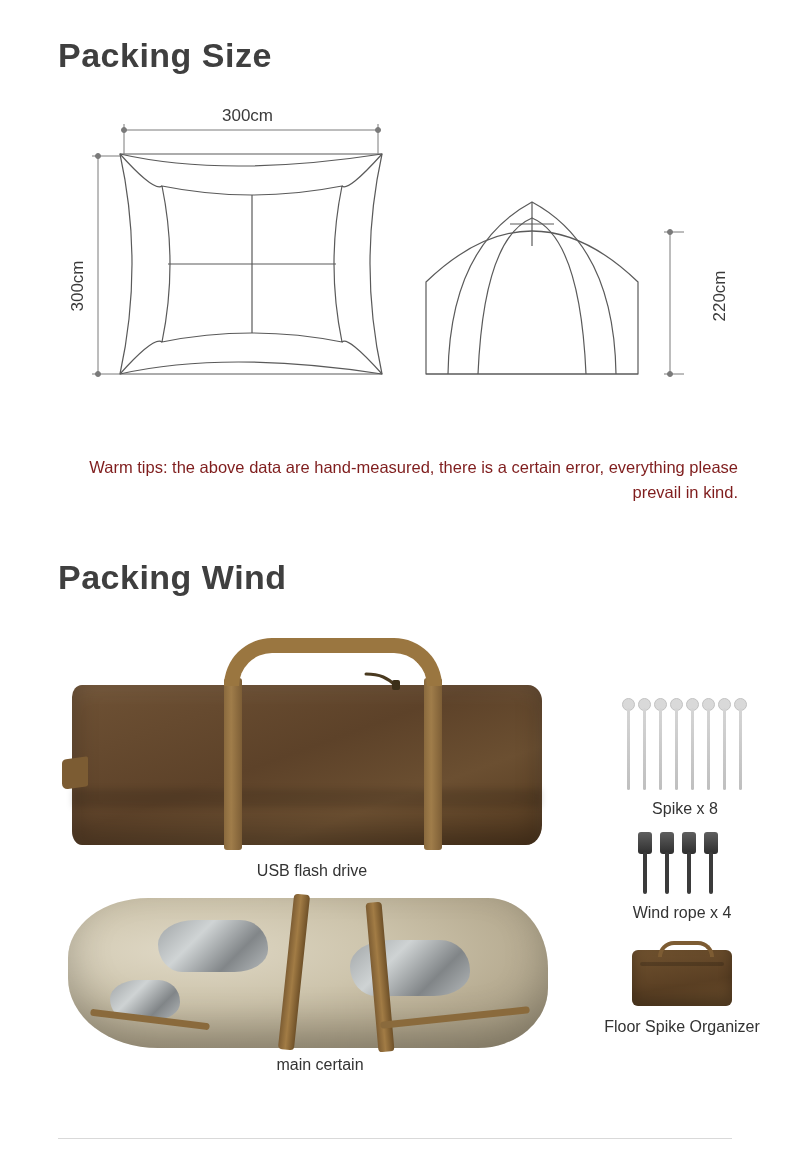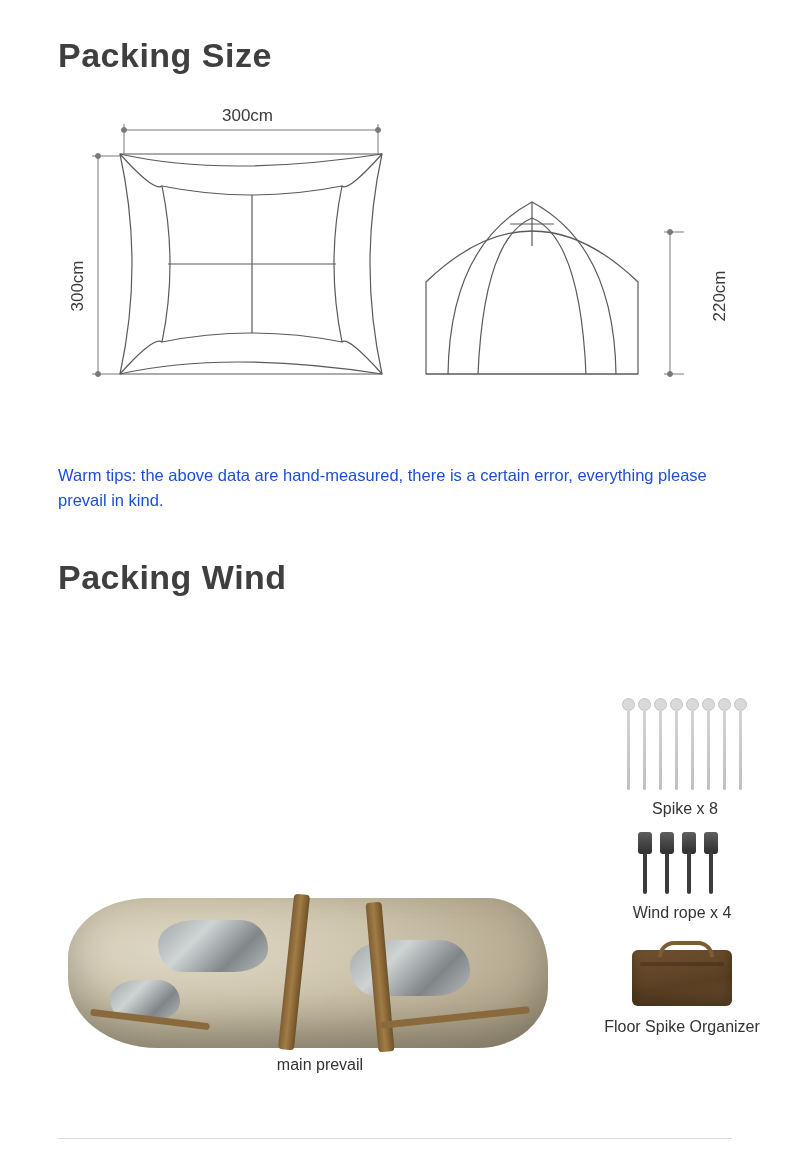--- a/index.html
+++ b/index.html
@@ -38,25 +38,24 @@
     white-space: nowrap;
   }
   .dim-vertical {
     transform-origin: center center;
     transform: rotate(-90deg);
   }
   .tipline {
     position: absolute;
     left: 58px; top: 455px;
     width: 680px;
-    text-align: left;
+    text-align: right;
     font-size: 16.5px;
     line-height: 25px;
-    color: #1d4ed8;
-    margin-top: 8px;
+    color: #7f1d1d;
   }
 
   
   .packing-area {
     position: absolute;
     left: 0; top: 610px;
     width: 790px; height: 500px;
   }
   .caption {
     position: absolute;
@@ -286,31 +285,43 @@
       </g>
     </svg>
   </div>
 
   <div class="tipline">Warm tips: the above data are hand-measured, there is a certain error, everything please prevail in kind.</div>
 
   <div id="packing-title" class="section-title">Packing Wind</div>
 
   <div class="packing-area">
 
+    <div class="bag">
+      <div class="bag-body"></div>
+      <div class="bag-tab"></div>
+      <div class="bag-strap" style="left:162px;"></div>
+      <div class="bag-strap" style="left:362px;"></div>
+      <div class="bag-handle" style="left:162px; top:8px; width:218px; height:48px;"></div>
+      <svg class="bag-zip" viewBox="0 0 70 18">
+        <path d="M4 2 C18 2 26 6 34 14" stroke="#4a3a20" stroke-width="3" fill="none" stroke-linecap="round"></path>
+        <rect x="30" y="8" width="8" height="10" rx="2" fill="#3c2f18"></rect>
+      </svg>
+      <div class="caption" style="left:70px; top:232px; width:360px;">USB flash drive</div>
+    </div>
 
     <div class="bundle">
       <div class="bundle-roll"></div>
       <div class="bundle-silver" style="left:108px; top:32px; width:110px; height:52px;"></div>
       <div class="bundle-silver" style="left:300px; top:52px; width:120px; height:56px;"></div>
       <div class="bundle-silver" style="left:60px; top:92px; width:70px; height:40px;"></div>
       <div class="bundle-strap" style="left:236px; top:6px; height:156px; transform:rotate(6deg);"></div>
       <div class="bundle-strap" style="left:322px; top:14px; height:150px; transform:rotate(-5deg);"></div>
       <div class="bundle-cord" style="left:40px; top:128px; width:120px; transform:rotate(7deg);"></div>
       <div class="bundle-cord" style="left:330px; top:126px; width:150px; transform:rotate(-6deg);"></div>
-      <div class="caption" style="left:60px; top:168px; width:420px;">main prevail</div>
+      <div class="caption" style="left:60px; top:168px; width:420px;">main certain</div>
     </div>
 
     <div class="spikes">
       <div class="spike" style="left:0px;">
           <div class="head"></div>
           <div class="shaft"></div>
         </div>
       <div class="spike" style="left:16px;">
           <div class="head"></div>
           <div class="shaft"></div>

